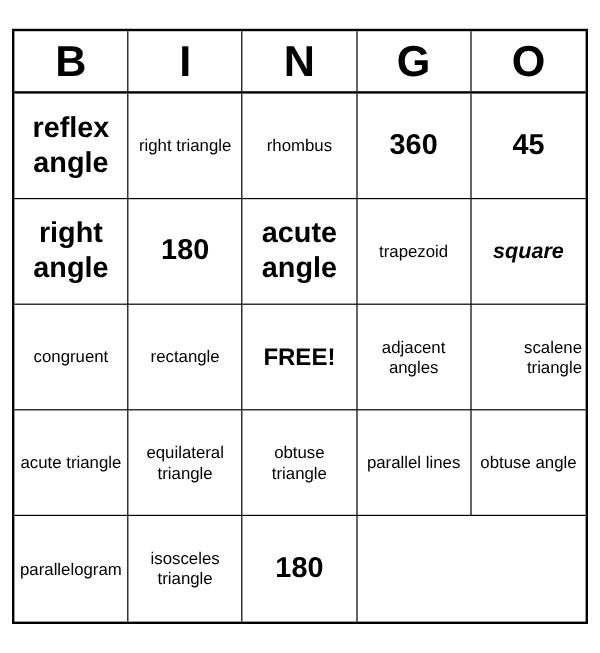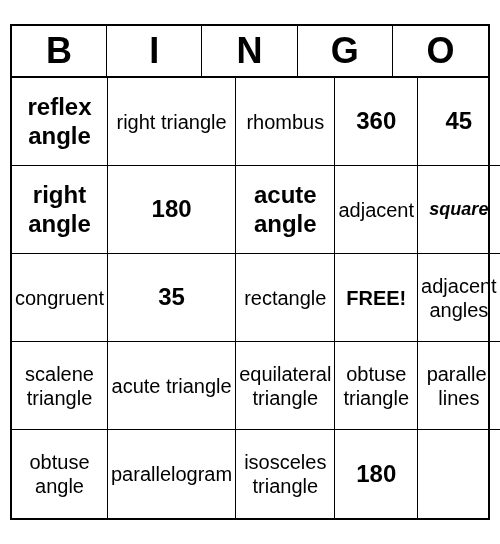--- a/index.html
+++ b/index.html
@@ -49,26 +49,27 @@
 
     .bingo-cell {
       border-right: 1px solid #000;
       border-bottom: 1px solid #000;
       display: flex;
       align-items: center;
       justify-content: center;
       text-align: center;
       padding: 4px 3px;
       min-height: 88px;
-      font-size: 20px;
+      font-size: 14px;
       line-height: 1.2;
     }
 
     .bingo-cell:nth-child(5n) {
       border-right: none;
+      text-align: right;
     }
 
     .bingo-cell:nth-child(n+21) {
       border-bottom: none;
     }
 
     .cell-large {
       font-size: 24px;
       font-weight: bold;
     }
@@ -97,24 +98,23 @@
     </div>
   <div class="bingo-grid">
   <div class="bingo-cell cell-large">reflex angle</div>
       <div class="bingo-cell">right triangle</div>
       <div class="bingo-cell">rhombus</div>
       <div class="bingo-cell cell-large">360</div>
       <div class="bingo-cell cell-large">45</div>
       <div class="bingo-cell cell-large">right angle</div>
       <div class="bingo-cell cell-large">180</div>
       <div class="bingo-cell cell-large">acute angle</div>
-      <div class="bingo-cell">adjacent</div>
+      <div class="bingo-cell">trapezoid</div>
       <div class="bingo-cell cell-medium">square</div>
       <div class="bingo-cell">congruent</div>
-      <div class="bingo-cell cell-large">35</div>
       <div class="bingo-cell">rectangle</div>
       <div class="bingo-cell cell-free">FREE!</div>
       <div class="bingo-cell">adjacent angles</div>
       <div class="bingo-cell">scalene triangle</div>
       <div class="bingo-cell">acute triangle</div>
       <div class="bingo-cell">equilateral triangle</div>
       <div class="bingo-cell">obtuse triangle</div>
       <div class="bingo-cell">parallel lines</div>
       <div class="bingo-cell">obtuse angle</div>
       <div class="bingo-cell">parallelogram</div>

